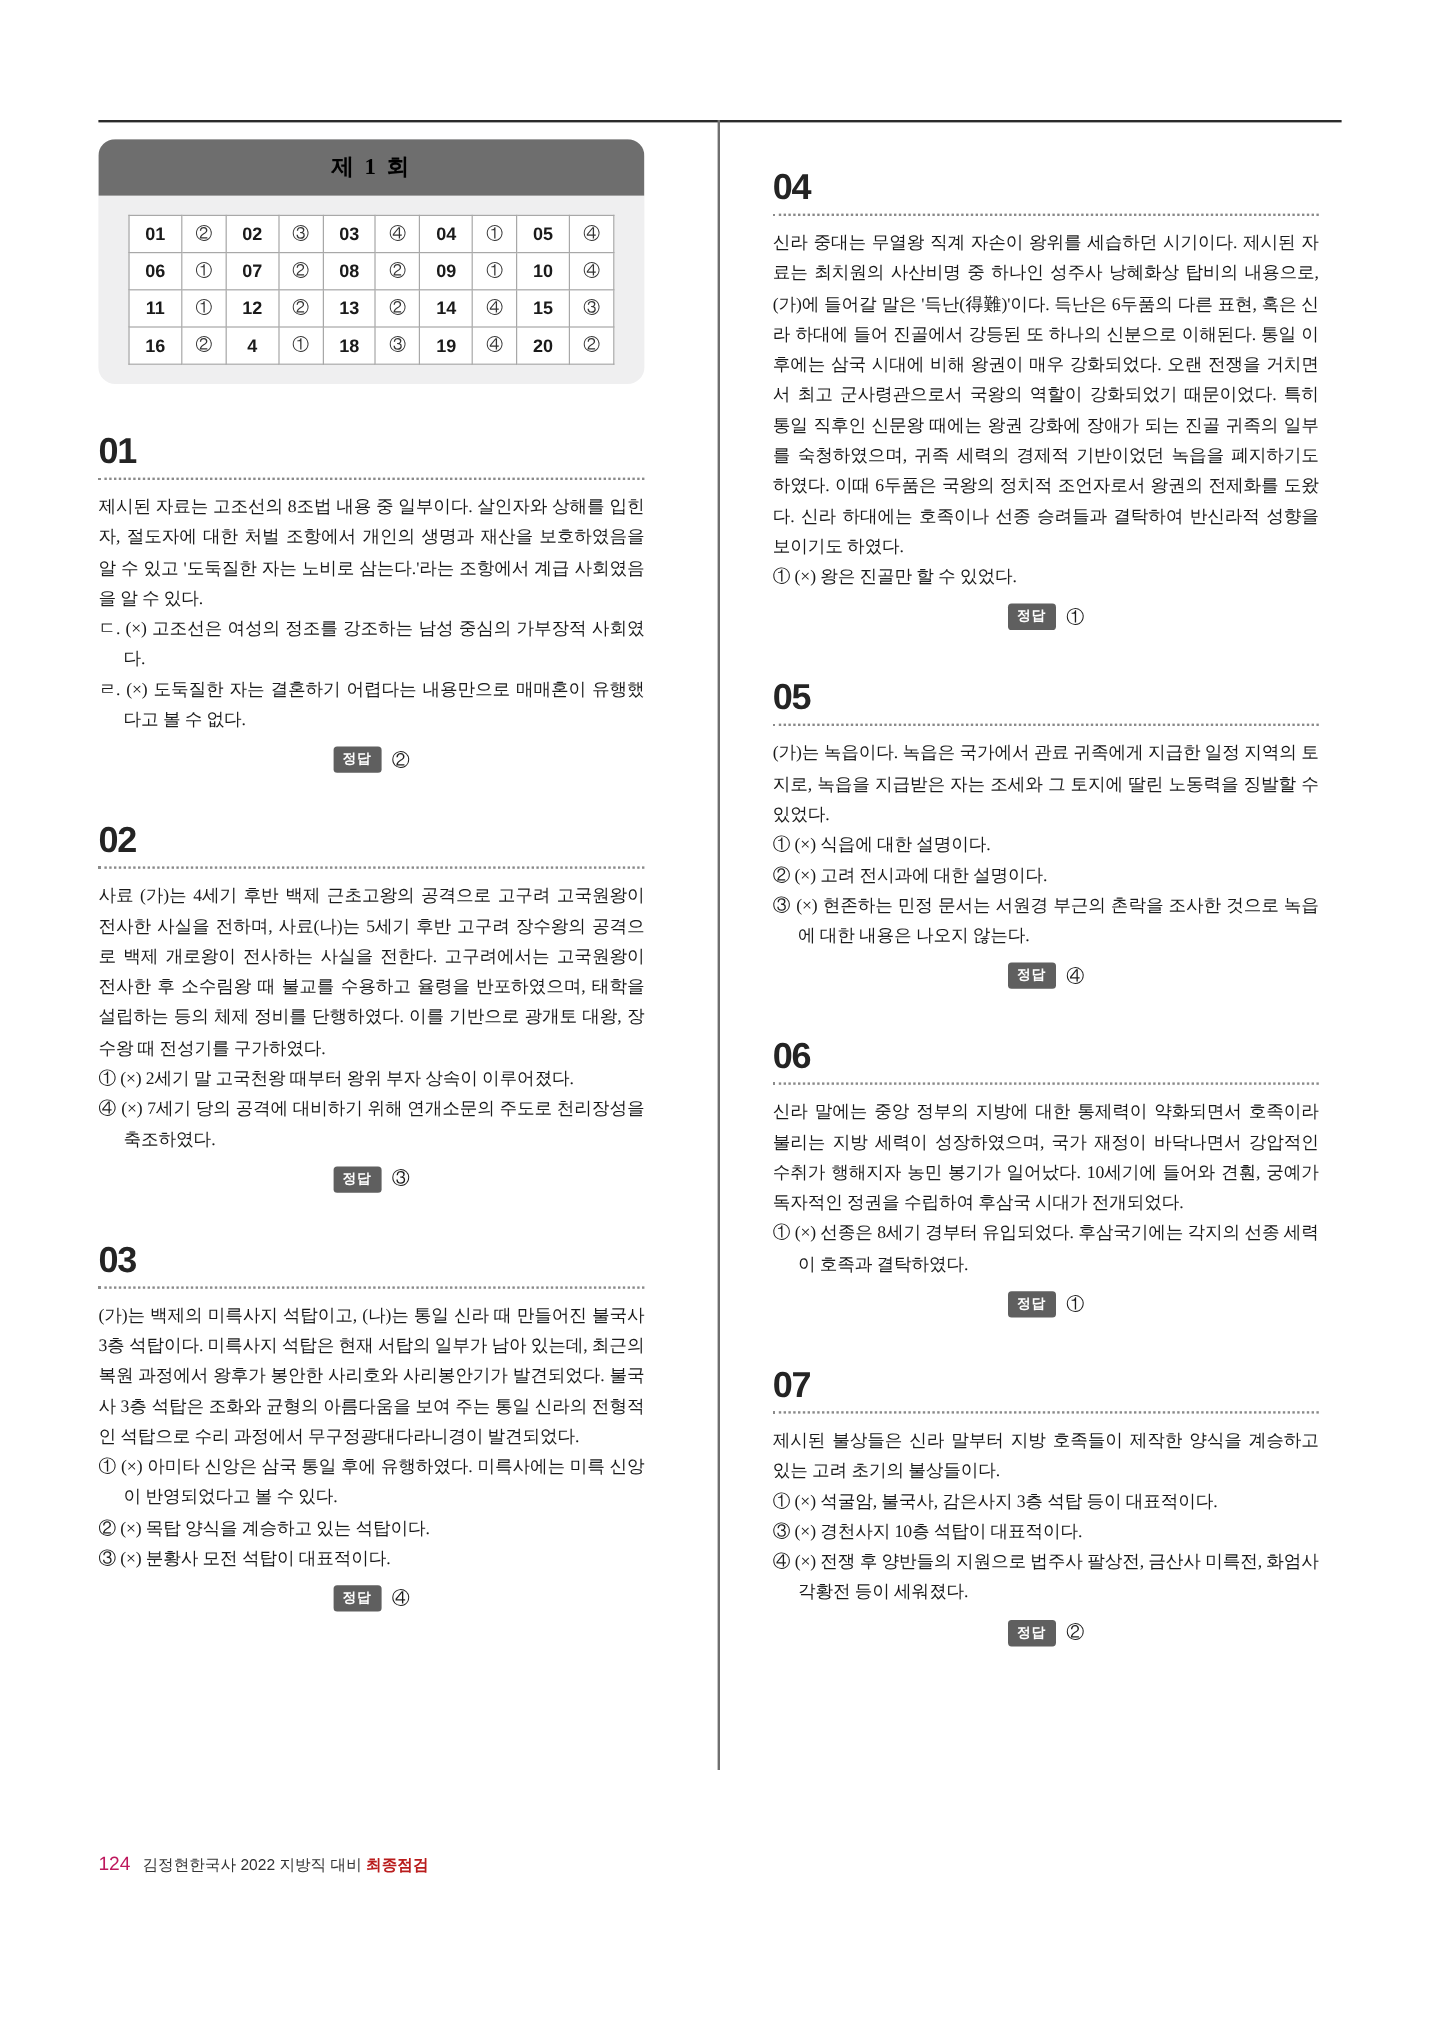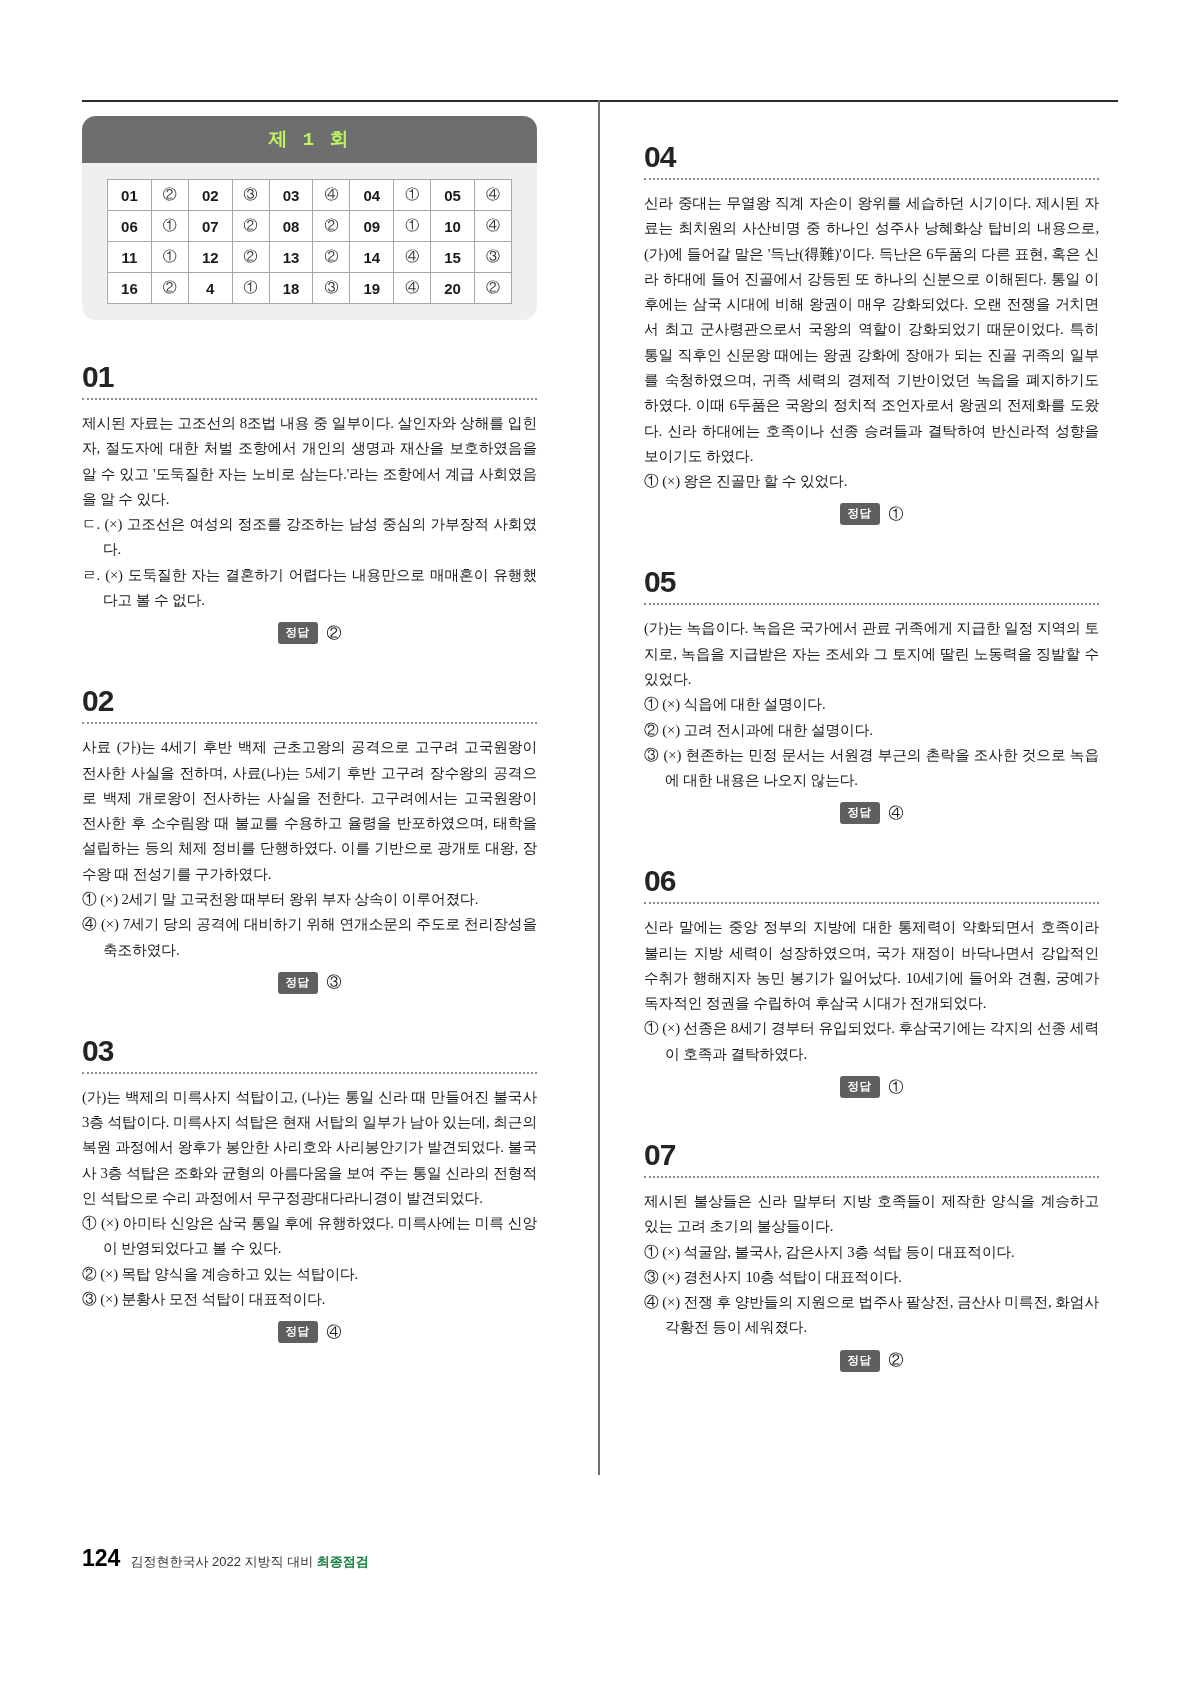--- a/index.html
+++ b/index.html
@@ -34,23 +34,23 @@
   .ans-card {
     margin-top:16px;
     background:#efeff0;
     border-radius:14px;
     padding:0 0 16px 0;
     width:455px;
     overflow:hidden;
   }
   .ans-title {
     background:#6e6e6e;
-    color:#bef264;
+    color:#000000;
     text-align:center;
-    font-family:Liberation Mono, monospace;
+    font-family:Liberation Serif, serif;
     font-size:19px;
     letter-spacing:2px;
     padding:10px 0 11px 0;
     font-weight:bold;
   }
   table.ans {
     border-collapse:collapse;
     margin:16px auto 0 auto;
     width:405px;
     font-family:"Liberation Sans", sans-serif;
@@ -131,30 +131,30 @@
   .footer {
     position:absolute;
     left:82px; top:1545px;
     width:1036px;
     display:flex;
     align-items:baseline;
     gap:10px;
   }
   .footer .pno {
     font-family:"Liberation Sans", sans-serif;
-    font-size:23px;
-    font-weight:bold;
-    color:#000000;
+    font-size:16px;
+    font-weight:normal;
+    color:#be185d;
   }
   .footer .ftxt {
     font-family:"Liberation Sans", sans-serif;
     font-size:13px;
     color:#333;
   }
-  .footer .ftxt b { color:#15803d; }
+  .footer .ftxt b { color:#b91c1c; }
 </style>
 </head>
 <body>
 
 <div class="page">
   <div class="top-rule"></div>
   <div class="col-divider"></div>
 
   <div class="col col-left">
     <div class="ans-card">

